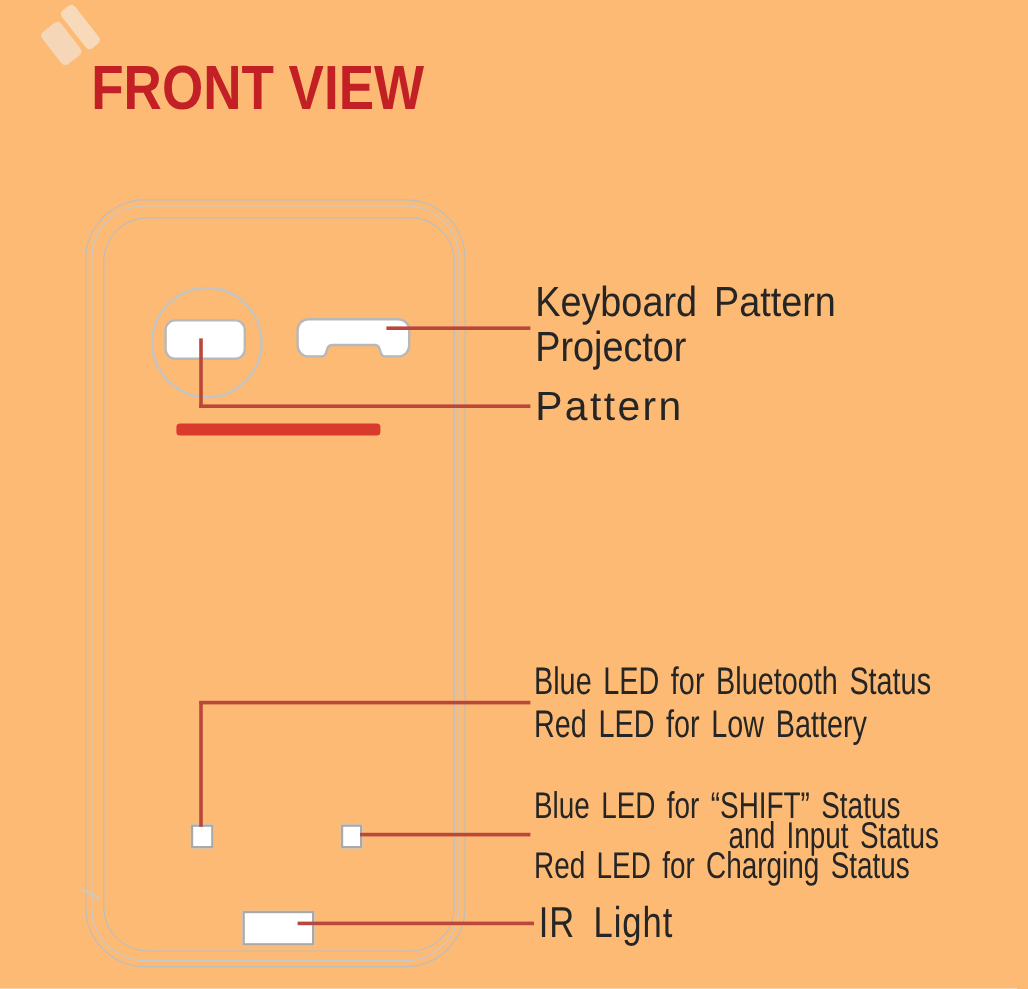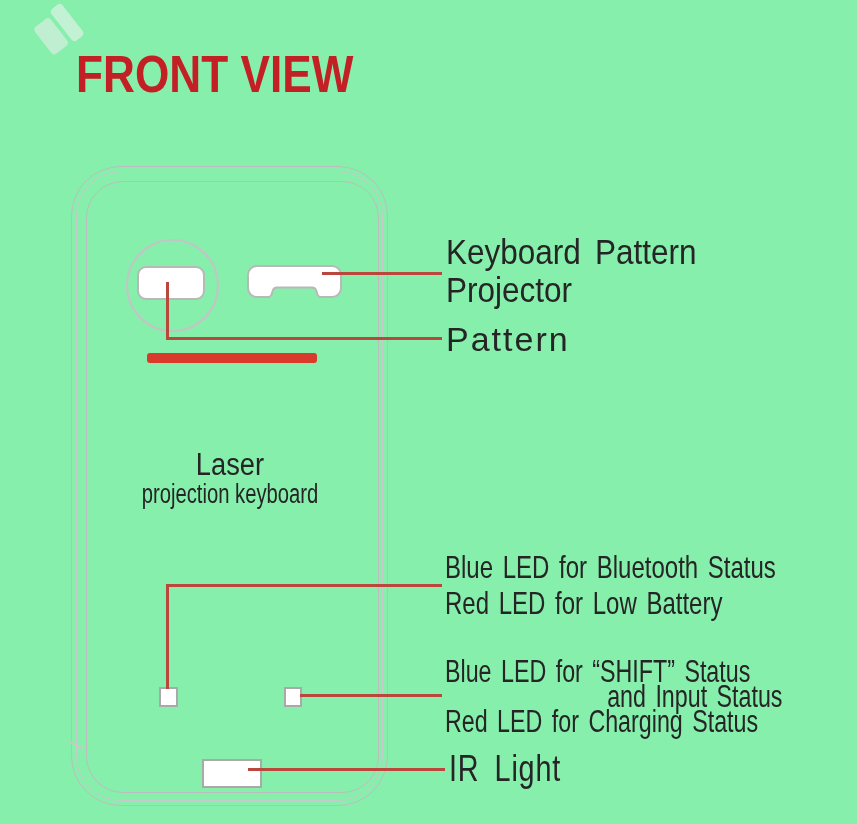--- a/index.html
+++ b/index.html
@@ -1,17 +1,17 @@
 <!DOCTYPE html>
 <html style="--title-red: #c32026; --leader-red: #b9473b; --bar-red: #d93a2b; --outline-gray: #bdbdbd; --text-dark: #252525;"><head>
 <meta charset="utf-8">
 <style>
   html,body{margin:0;padding:0;background:#ffffff;}
   #stage{
-    position:relative;width:857px;height:824px;background:#86efac;overflow:hidden;
+    position:relative;width:857px;height:824px;background:#fdba74;overflow:hidden;
     font-family:"Liberation Sans",sans-serif;color:var(--text-dark,#252525);
   }
   .abs{position:absolute;}
 
   
   #watermark{left:34px;top:4px;width:60px;height:52px;transform:rotate(-38deg);opacity:.55;}
   #watermark .wm{position:absolute;background:#efefef;border-radius:4px;}
   #watermark .wm1{left:6px;top:6px;width:20px;height:34px;}
   #watermark .wm2{left:30px;top:2px;width:14px;height:40px;background:#f4f4f4;}
 
@@ -82,24 +82,20 @@
 
   <div id="lens-circle" class="abs"></div>
   <div id="sensor-window" class="abs"></div>
 
   <svg id="projector-window" class="abs" width="97" height="37" viewBox="0 0 97 37">
     <path d="M11,2 H86 A9,9 0 0 1 95,11 V24 A9,9 0 0 1 86,33 H75 Q72.5,33 71.5,30.5 L70,26 Q69,23.5 66,23.5 H31 Q28,23.5 27,26 L25.5,30.5 Q24.5,33 22,33 H11 A9,9 0 0 1 2,24 V11 A9,9 0 0 1 11,2 Z" fill="#ffffff" stroke="#b8b8b8" stroke-width="2"></path>
   </svg>
 
   <div id="red-bar" class="abs"></div>
 
-  <div id="device-name" class="abs">
-    <div class="l1">Laser</div>
-    <div class="l2">projection keyboard</div>
-  </div>
 
   <div id="led-left" class="abs"></div>
   <div id="led-right" class="abs"></div>
   <div id="ir-window" class="abs"></div>
 
   <div id="ld-projector" class="leader"></div>
   <div id="ld-sensor-v" class="leader"></div>
   <div id="ld-sensor-h" class="leader"></div>
   <div id="ld-bt-v" class="leader"></div>
   <div id="ld-bt-h" class="leader"></div>

